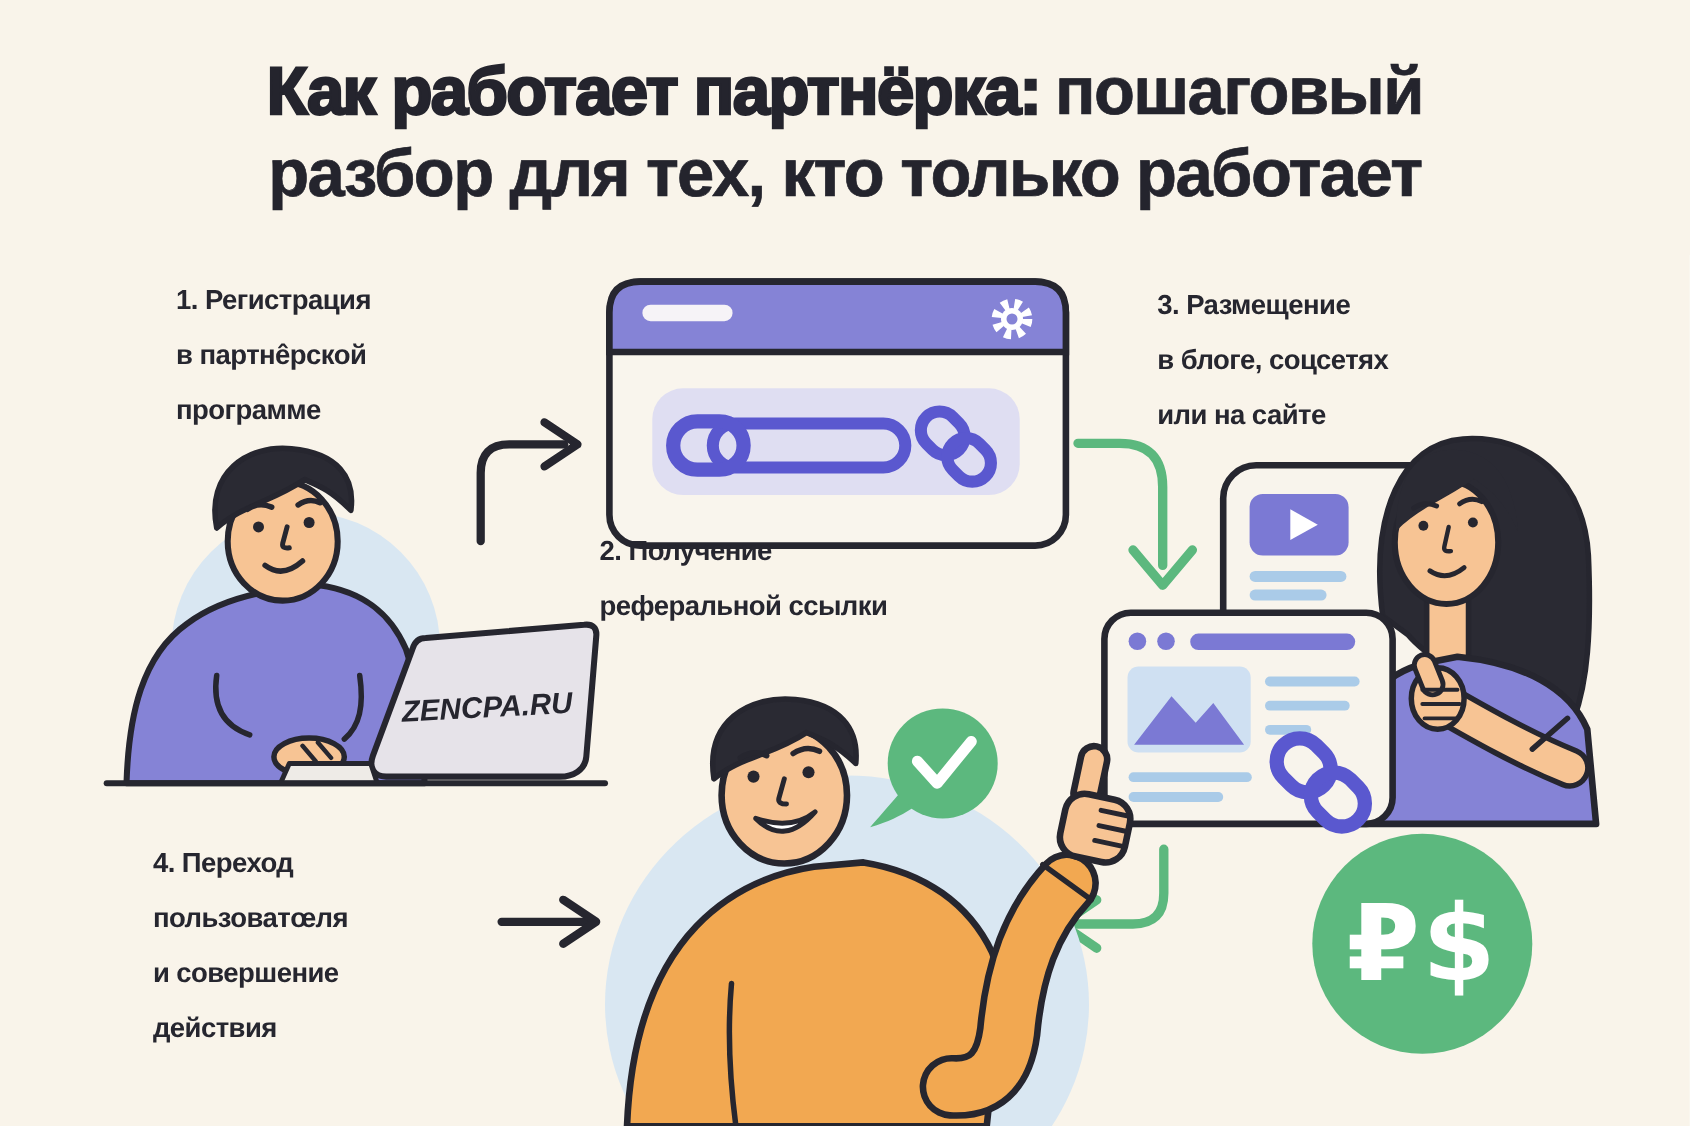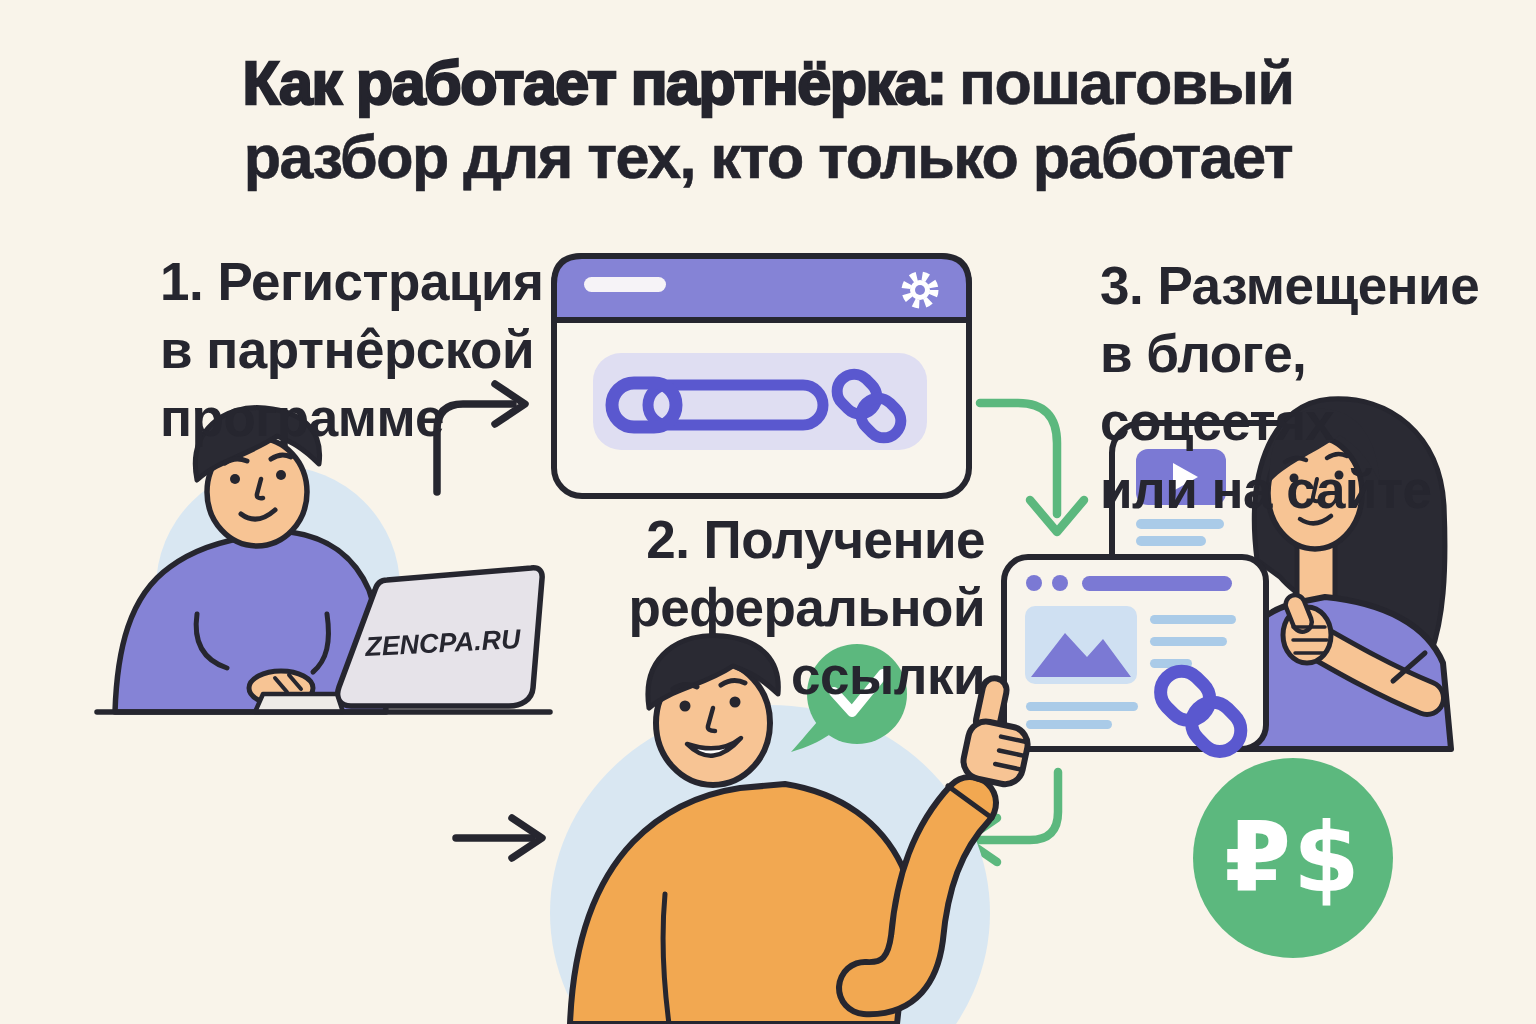--- a/index.html
+++ b/index.html
@@ -19,29 +19,29 @@
     font-size:61px;line-height:74px;
     font-weight:700;letter-spacing:-1.5px;
     color:#24242d;
     z-index:5;
   }
   .title .heavy{-webkit-text-stroke:2.4px #24242d;}
   .title .normal{-webkit-text-stroke:0.6px #24242d;}
   .title .heavy{margin-right:0.22em;}
   
   .step-label{
-    font-size:53px;line-height:68px;
+    font-size:25px;line-height:50px;
     font-weight:700;letter-spacing:-0.5px;
     white-space:pre-line;
     color:#26262f;
     z-index:6;
   }
   .step-1{left:160px;top:248px;}
-  .step-2{left:545px;top:506px;width:440px;text-align:right;}
-  .step-3{left:1052px;top:252px;margin-left:48px;}
+  .step-2{left:545px;top:476px;width:440px;text-align:left;}
+  .step-3{left:1052px;top:252px;}
   .step-4{left:139px;top:760px;}
   .step-5{left:949px;top:884px;}
   
   .payout{
     left:1193px;top:758px;width:200px;height:200px;
     background:#5cb87e;border-radius:50%;
     display:flex;align-items:center;justify-content:center;
     z-index:4;
   }
   .payout span{
@@ -62,20 +62,24 @@
   </div>
 
   <div class="abs step-label step-1">1. Регистрация
 в партнêрской
 программе</div>
   <div class="abs step-label step-2">2. Получение
 реферальной ссылки</div>
   <div class="abs step-label step-3">3. Размещение
 в блоге, соцсетях
 или на сайте</div>
+  <div class="abs step-label step-4">4. Переход
+пользоватœля
+и совершение
+действия</div>
 
   <svg class="abs" style="left:85px;top:390px;" width="480" height="330" viewBox="0 0 480 330">
     <ellipse cx="193" cy="198" rx="122" ry="122" fill="#d9e7f2"></ellipse>
 
     <path d="M 30 322 C 32 260 44 206 85 177 C 108 160 140 150 170 146 L 205 142 C 248 148 271 170 284 200 L 297 242 L 301 322 Z" fill="#8583d6" stroke="#26262f" stroke-width="5.5" stroke-linejoin="round"></path>
     <path d="M 112 224 C 108 252 118 270 142 278" fill="none" stroke="#26262f" stroke-width="5" stroke-linecap="round"></path>
     <path d="M 242 224 C 246 252 242 270 228 282" fill="none" stroke="#26262f" stroke-width="5" stroke-linecap="round"></path>
 
     <ellipse cx="196" cy="298" rx="32" ry="17" fill="#f7c494" stroke="#26262f" stroke-width="5"></ellipse>
     <path d="M 190 288 L 202 302 M 204 285 L 216 299" stroke="#26262f" stroke-width="4" stroke-linecap="round"></path>

